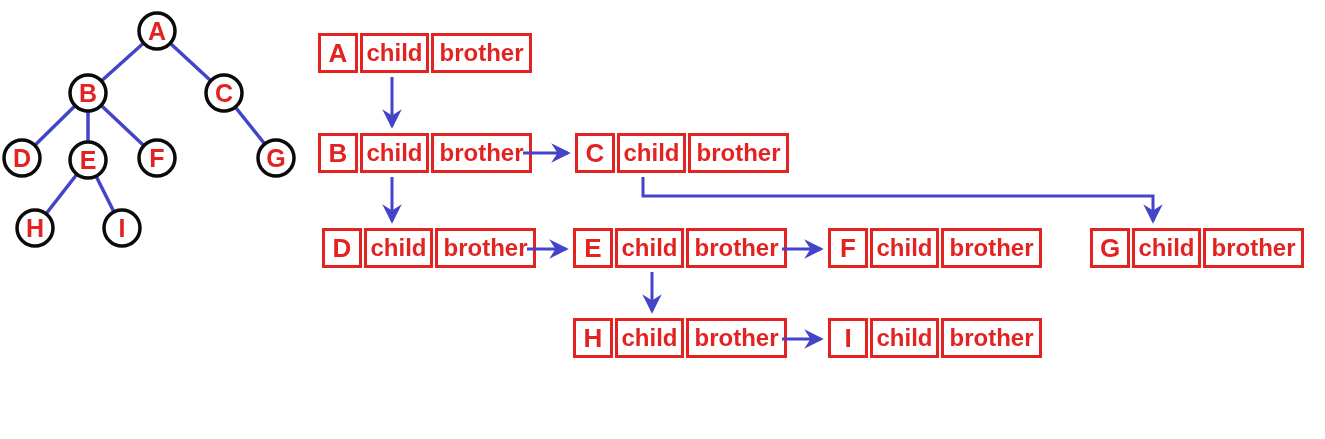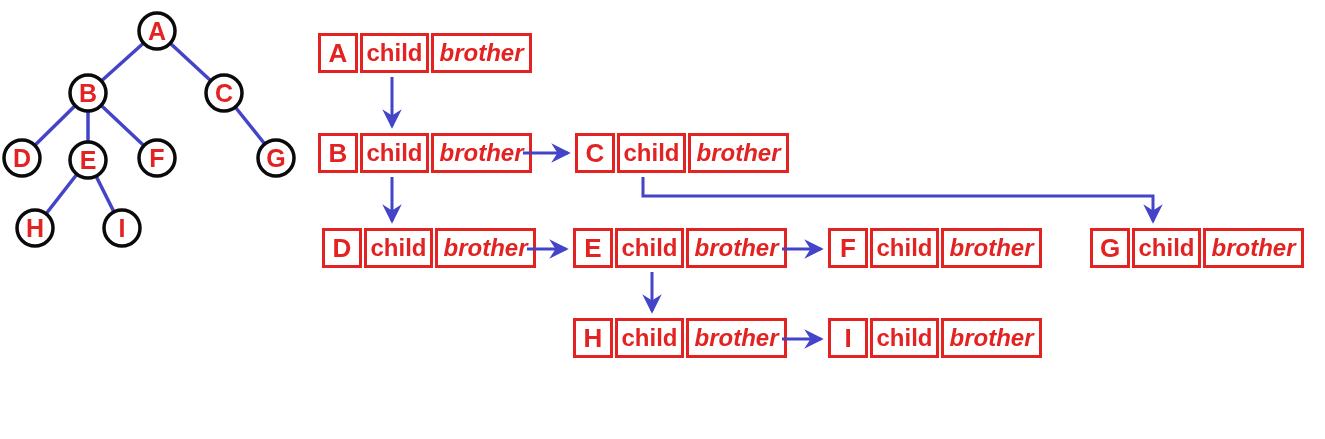--- a/index.html
+++ b/index.html
@@ -21,21 +21,21 @@
     background:#fff;
     color:var(--red);
     font-weight:700;
     font-size:24px;
     height:34px;
     display:flex;align-items:center;justify-content:center;
     line-height:1;
   }
   .cell.label{width:34px;font-size:26px;}
   .cell.child{width:63px;}
-  .cell.brother{width:95px;font-style:italic;}
+  .cell.brother{width:95px;}
 </style>
 </head>
 <body>
 
 <div class="stage">
   <svg id="tree-svg" class="layer" width="330" height="270">
       <line x1="157" y1="31" x2="88" y2="93" stroke="#4344c8" stroke-width="3.5" stroke-linecap="round"></line>
       <line x1="157" y1="31" x2="224" y2="93" stroke="#4344c8" stroke-width="3.5" stroke-linecap="round"></line>
       <line x1="88" y1="93" x2="22" y2="158" stroke="#4344c8" stroke-width="3.5" stroke-linecap="round"></line>
       <line x1="88" y1="93" x2="88" y2="160" stroke="#4344c8" stroke-width="3.5" stroke-linecap="round"></line>

